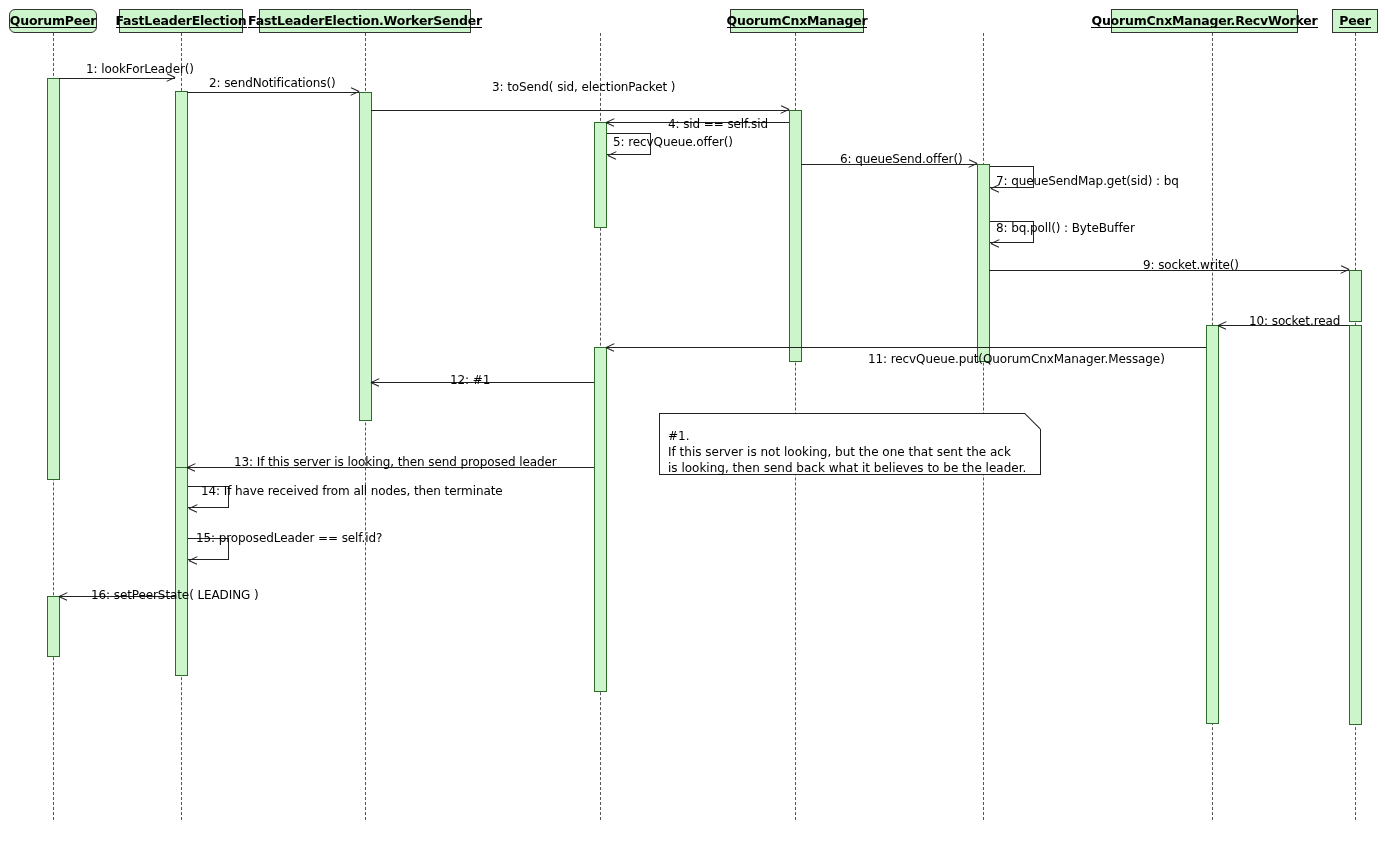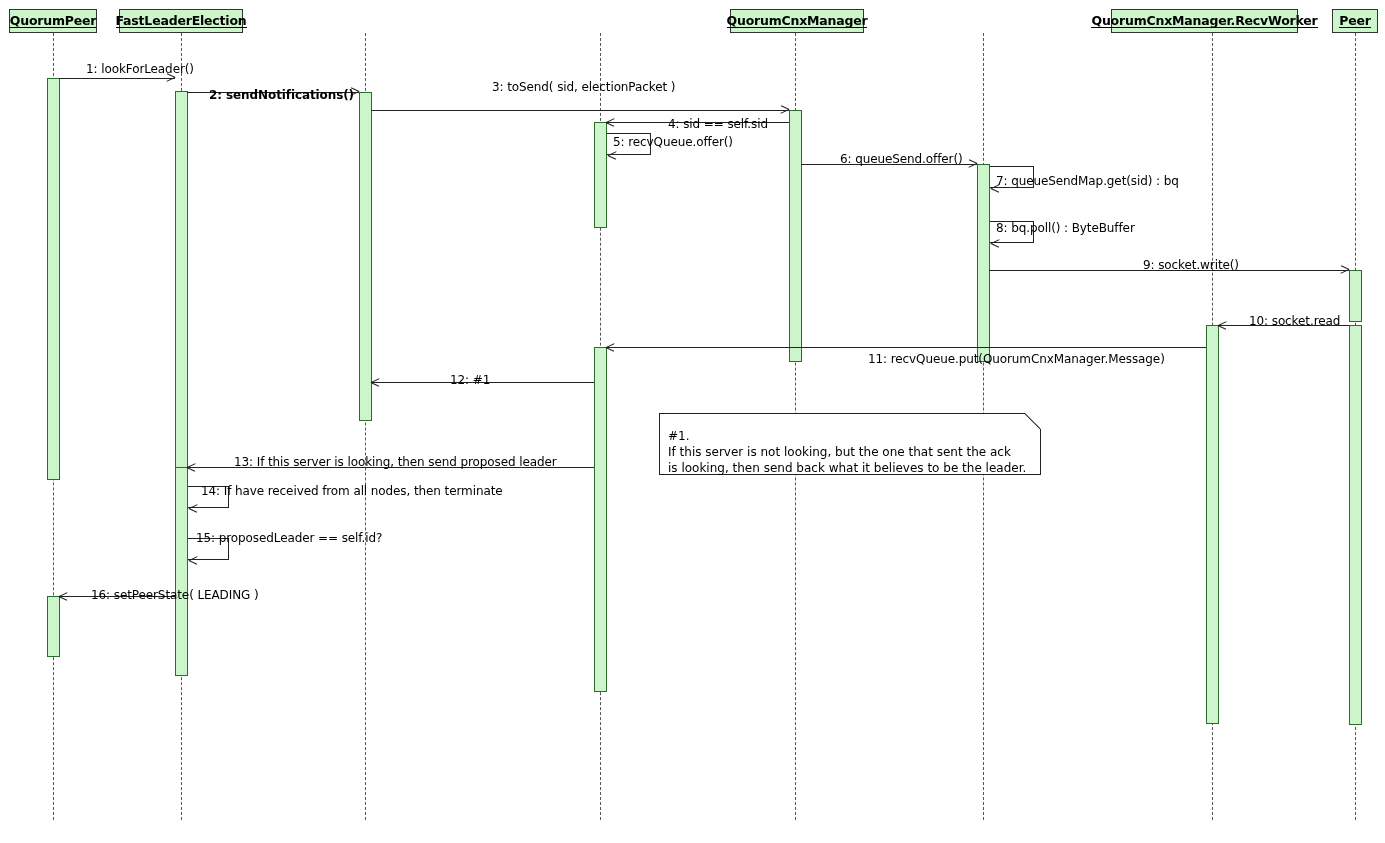--- a/index.html
+++ b/index.html
@@ -123,21 +123,21 @@
     <div class="arrow right" style="left: 175px; top: 78px;">
       <i class="a"></i>
       <i class="b"></i>
     </div>
     <div class="msg-label" style="left: 86px; top: 62px;">1: lookForLeader()</div>
     <div class="msg-line" style="left: 187px; top: 92px; width: 172px;"></div>
     <div class="arrow right" style="left: 359px; top: 92px;">
       <i class="a"></i>
       <i class="b"></i>
     </div>
-    <div class="msg-label" style="left: 209px; top: 88px; font-weight: bold;">2: sendNotifications()</div>
+    <div class="msg-label" style="left: 209px; top: 76px;">2: sendNotifications()</div>
     <div class="msg-line" style="left: 371px; top: 110px; width: 418px;"></div>
     <div class="arrow right" style="left: 789px; top: 110px;">
       <i class="a"></i>
       <i class="b"></i>
     </div>
     <div class="msg-label" style="left: 492px; top: 80px;">3: toSend( sid, electionPacket )</div>
     <div class="msg-line" style="left: 606px; top: 122px; width: 183px;"></div>
     <div class="arrow left" style="left: 606px; top: 122px;">
       <i class="a"></i>
       <i class="b"></i>
@@ -208,25 +208,28 @@
       <i class="a"></i>
       <i class="b"></i>
     </div>
     <div class="msg-label" style="left: 196px; top: 531px;">15: proposedLeader == self.id?</div>
     <div class="msg-line" style="left: 59px; top: 596px; width: 116px;"></div>
     <div class="arrow left" style="left: 59px; top: 596px;">
       <i class="a"></i>
       <i class="b"></i>
     </div>
     <div class="msg-label" style="left: 91px; top: 588px;">16: setPeerState( LEADING )</div>
-    <div class="lifeline-head" style="left: 9px; top: 9px; width: 88px;">
+    <div class="lifeline-head" style="left: 9px; top: 9px; width: 88px; border-radius: 6px;">
       <span>QuorumPeer</span>
     </div>
     <div class="lifeline-head" style="left: 119px; top: 9px; width: 124px;">
       <span>FastLeaderElection</span>
+    </div>
+    <div class="lifeline-head" style="left: 259px; top: 9px; width: 212px;">
+      <span>FastLeaderElection.WorkerSender</span>
     </div>
     <div class="lifeline-head" style="left: 730px; top: 9px; width: 134px;">
       <span>QuorumCnxManager</span>
     </div>
     <div class="lifeline-head" style="left: 1111px; top: 9px; width: 187px;">
       <span>QuorumCnxManager.RecvWorker</span>
     </div>
     <div class="lifeline-head" style="left: 1332px; top: 9px; width: 46px;">
       <span>Peer</span>
     </div>

